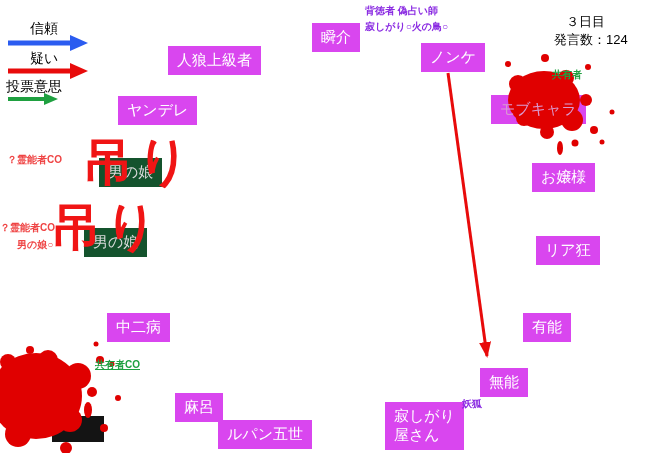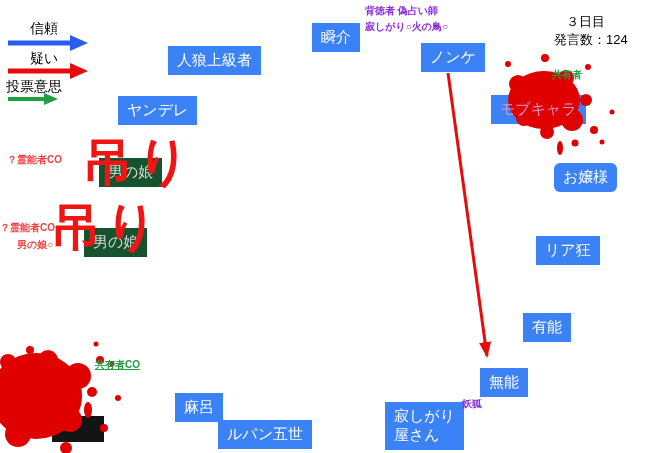--- a/index.html
+++ b/index.html
@@ -7,21 +7,21 @@
   body { font-family:"Liberation Sans","DejaVu Sans",sans-serif; }
   #canvas {
     position:relative; width:660px; height:453px;
     background:#ffffff; overflow:hidden;
   }
   svg.layer { position:absolute; left:0; top:0; width:660px; height:453px; pointer-events:none; }
   #underlay { z-index:1; }
   #overlay  { z-index:3; }
 
   .label {
-    position:absolute; background:#3b82f6; color:#fff;
+    position:absolute; background:#d946ef; color:#fff;
     font-size:15px; line-height:1.25; padding:5px 9px;
     white-space:pre-line; z-index:2;
   }
   .label.dead { background:#14532d; color:#dcdcdc; }
   .label.under-blood { color:transparent; }
 
   .ann { position:absolute; font-size:10px; z-index:2; white-space:nowrap; font-weight:bold; }
   .ann.purple { color:#8a2be2; }
   .ann.green  { color:#1fa040; }
   .ann.cyan   { color:#ef4444; }
@@ -95,28 +95,29 @@
   <div class="ann cyan" style="left:0px; top:221px;">？霊能者CO</div>
   <div class="ann cyan" style="left:17px; top:238px;">男の娘○</div>
 
   <div class="hanged" style="left:82px; top:135px;">吊り</div>
   <div class="hanged" style="left:50px; top:200px;">吊り</div>
 
   <div class="label" style="left:168px; top:46px;">人狼上級者</div>
   <div class="label" style="left:312px; top:23px;">瞬介</div>
   <div class="label" style="left:421px; top:43px;">ノンケ</div>
   <div class="label under-blood" style="left:491px; top:95px;">モブキャラ</div>
-  <div class="label" style="left:554px; top:163px;border-radius:6px;">お嬢様</div>
+  <div class="label" style="left:532px; top:163px;">お嬢様</div>
   <div class="label" style="left:536px; top:236px;">リア狂</div>
   <div class="label" style="left:523px; top:313px;">有能</div>
   <div class="label" style="left:480px; top:368px;">無能</div>
   <div class="label" style="left:385px; top:402px;">寂しがり
 屋さん</div>
   <div class="label" style="left:218px; top:420px;">ルパン五世</div>
   <div class="label" style="left:175px; top:369px;margin-top:24px;">麻呂</div>
+  <div class="label" style="left:107px; top:313px;">中二病</div>
   <div class="label" style="left:118px; top:96px;">ヤンデレ</div>
 
   <div class="ann purple" style="left:365px; top:4px;">背徳者 偽占い師</div>
   <div class="ann purple" style="left:365px; top:20px;">寂しがり○火の鳥○</div>
   <div class="ann green z4" style="left:552px; top:68px;">共有者</div>
   <div class="ann purple" style="left:462px; top:397px;">妖狐</div>
   <div class="ann green" style="left:95px; top:358px;text-decoration:underline;">共有者CO</div>
 
   <svg id="overlay" class="layer" viewBox="0 0 660 453">
     <defs>

